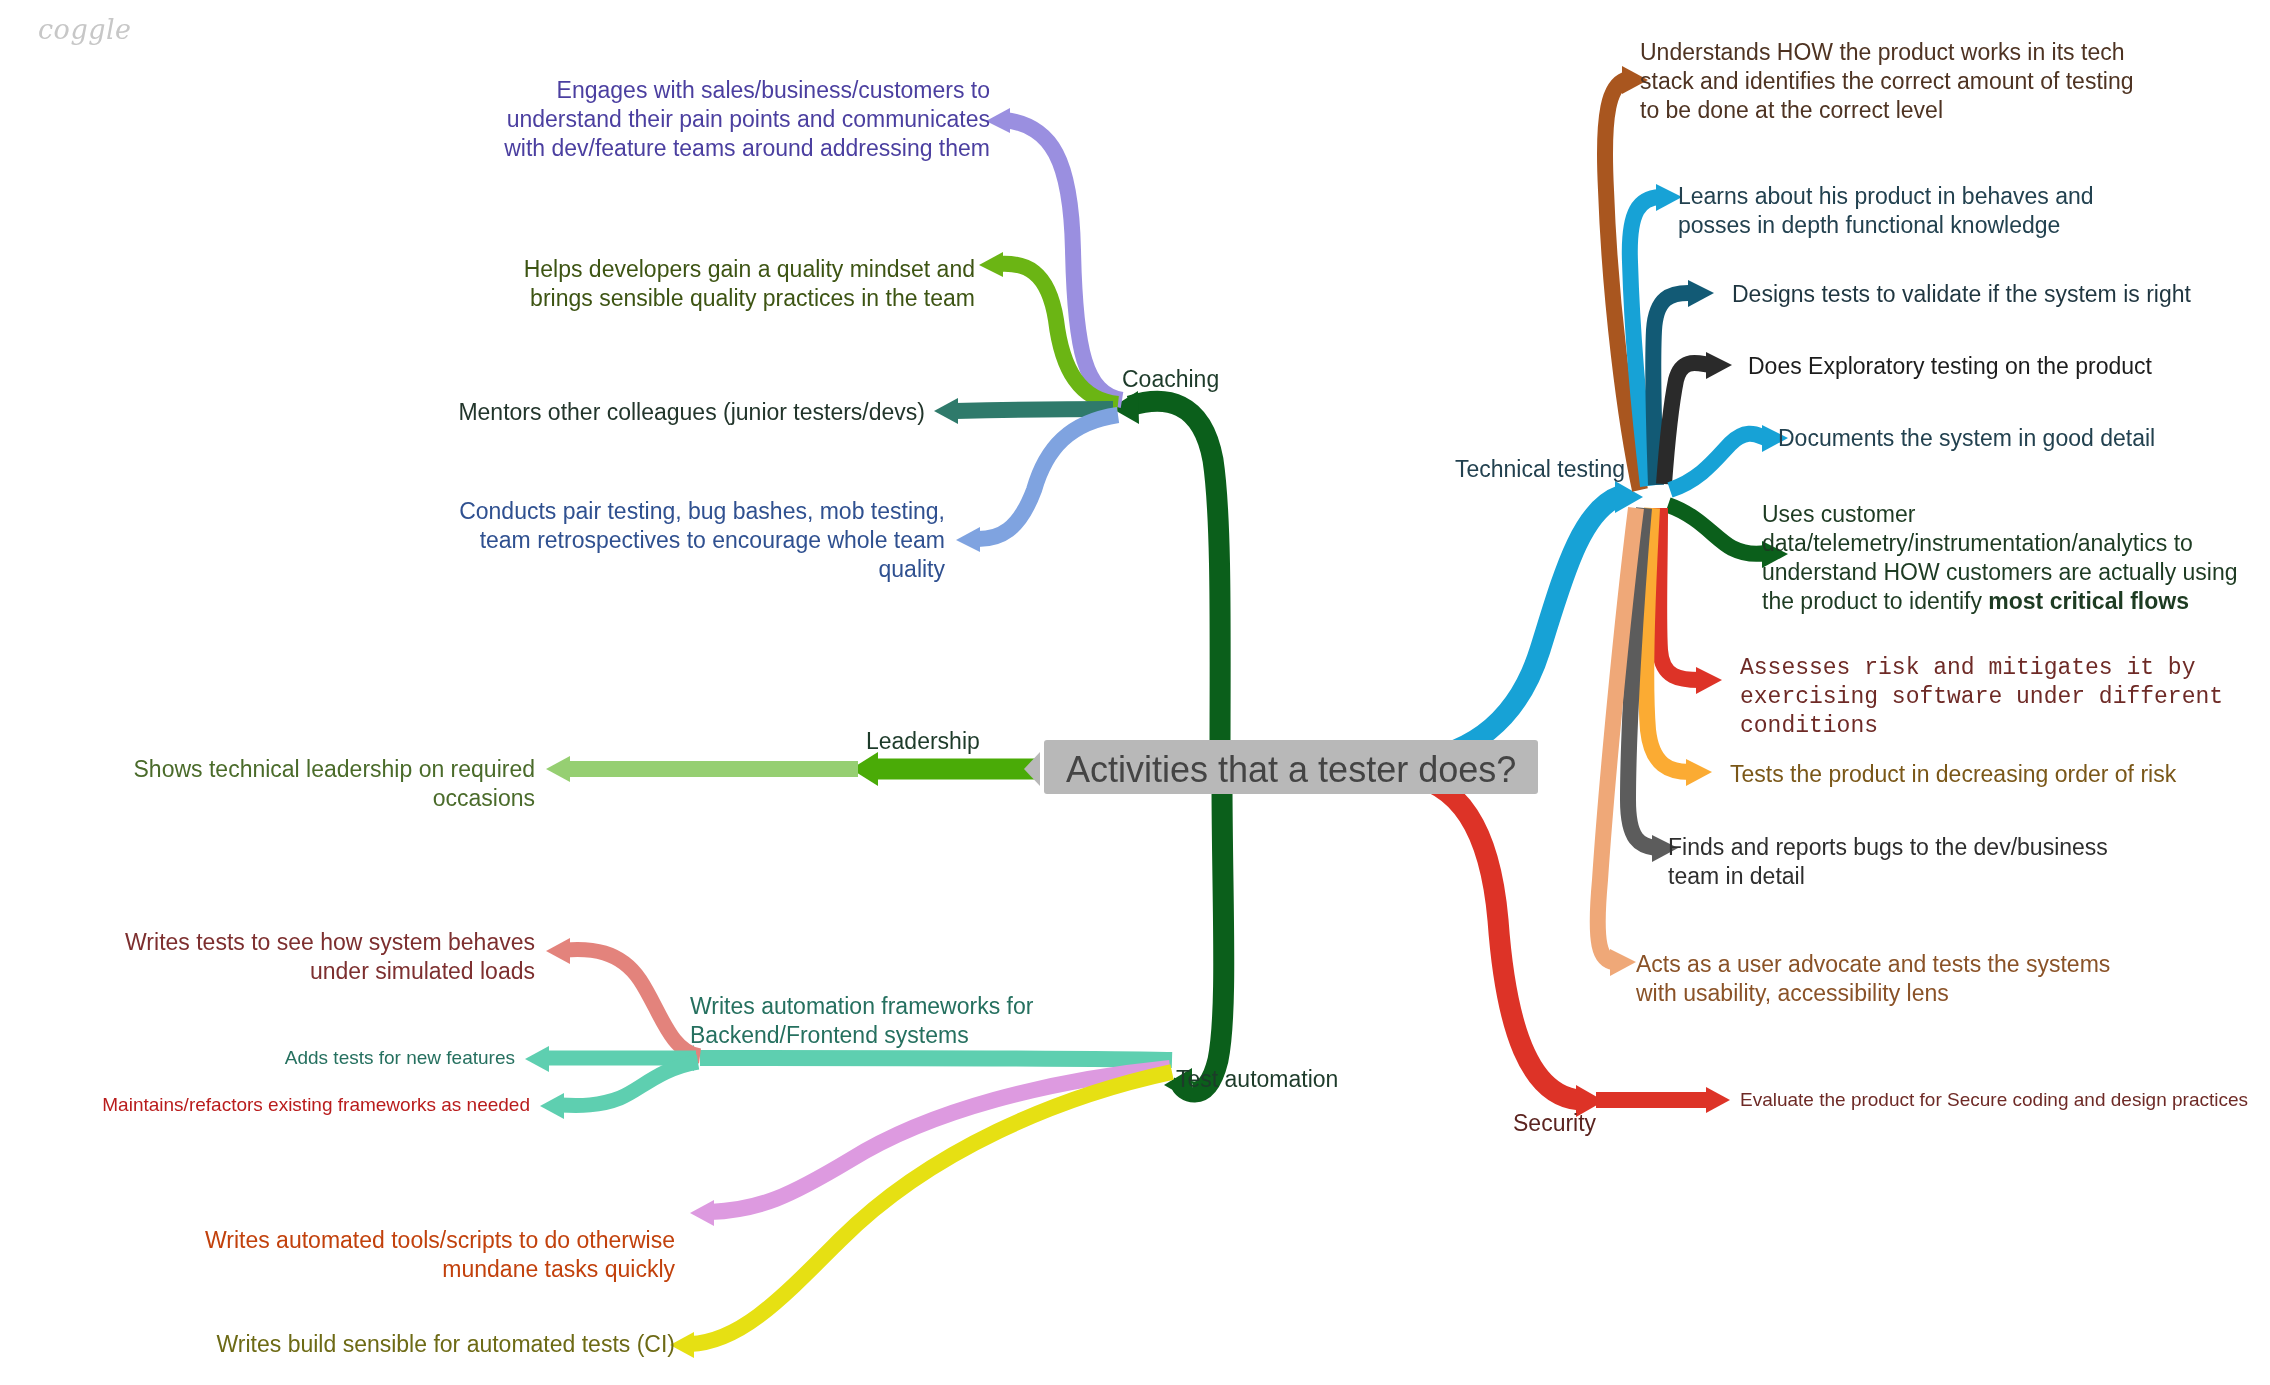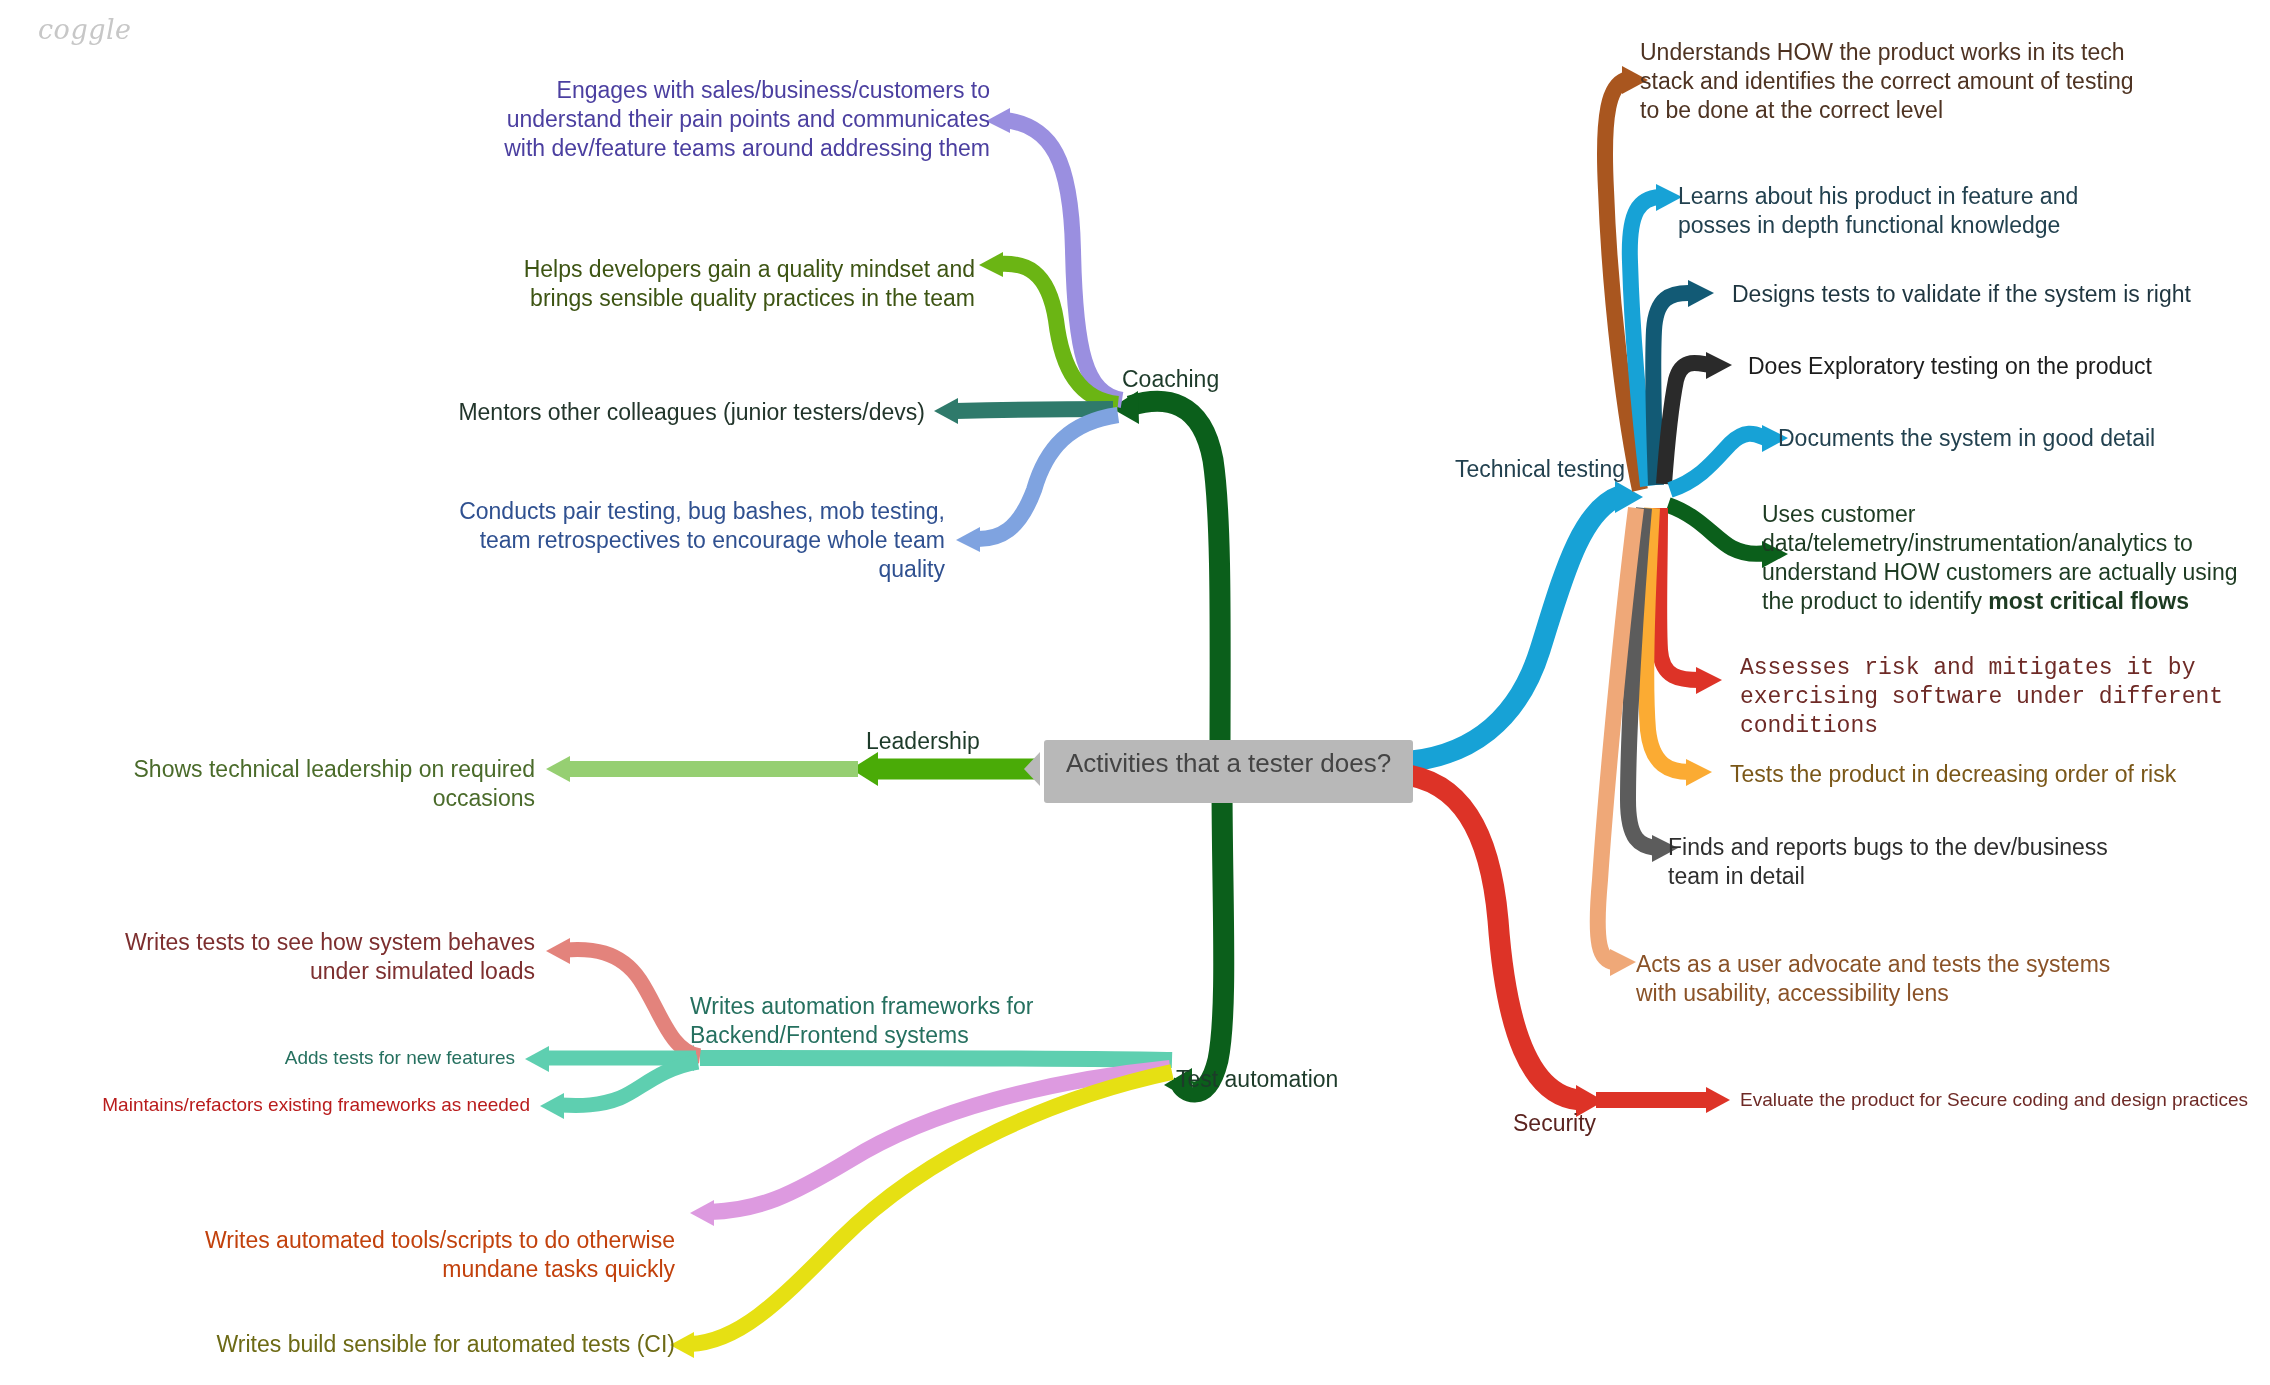--- a/index.html
+++ b/index.html
@@ -39,22 +39,22 @@
   }
   .node {
     position: absolute;
     line-height: 1.26;
     white-space: pre-wrap;
   }
   .root-node {
     position: absolute;
     background: #b8b8b8;
     color: #444444;
-    font-size: 26px;
-    padding: 9px 22px 24px 22px;
+    font-size: 36px;
+    padding: 9px 22px 4px 22px;
     border-radius: 3px;
     white-space: nowrap;
     line-height: 1.15;
   }
   .branch-label {
     position: absolute;
     font-size: 23px;
     color: #1d3b2a;
     white-space: nowrap;
     line-height: 1.2;
@@ -192,21 +192,21 @@
   <div class="node lvl2 ra" style="left:180px; top:1330px; width:495px; color:#6d6a15;">Writes build sensible for automated tests (CI)</div>
 
   <div class="node lvl2 ra" style="left:60px; top:928px; width:475px; color:#7d2f2f;">Writes tests to see how system behaves under simulated loads</div>
 
   <div class="node lvl3 ra" style="left:130px; top:1046px; width:385px; color:#25705f;">Adds tests for new features</div>
 
   <div class="node lvl3 ra" style="left:60px; top:1093px; width:470px; color:#b91c1c;">Maintains/refactors existing frameworks as needed</div>
 
   <div class="node lvl2 la" style="left:1640px; top:38px; width:500px; color:#4e3322;">Understands HOW the product works in its tech stack and identifies the correct amount of testing to be done at the correct level</div>
 
-  <div class="node lvl2 la" style="left:1678px; top:182px; width:470px; color:#22414f;">Learns about his product in feature and posses in depth functional knowledge</div>
+  <div class="node lvl2 la" style="left:1678px; top:182px; width:470px; color:#22414f;">Learns about his product in behaves and posses in depth functional knowledge</div>
 
   <div class="node lvl2 la" style="left:1732px; top:280px; width:470px; color:#1f3640;">Designs tests to validate if the system is right</div>
 
   <div class="node lvl2 la" style="left:1748px; top:352px; width:470px; color:#1c1c1c;">Does Exploratory testing on the product</div>
 
   <div class="node lvl2 la" style="left:1778px; top:424px; width:470px; color:#22414f;">Documents the system in good detail</div>
 
   <div class="node lvl2 la" style="left:1762px; top:500px; width:490px; color:#1d3b22;"><span>Uses customer data/telemetry/instrumentation/analytics to understand HOW customers are actually using the product to identify </span><b>most critical flows</b></div>
 
   <div class="node lvl2 la" style="left:1740px; top:654px; width:510px; color:#6e2a26;font-family:Liberation Mono, monospace;">Assesses risk and mitigates it by exercising software under different conditions</div>

